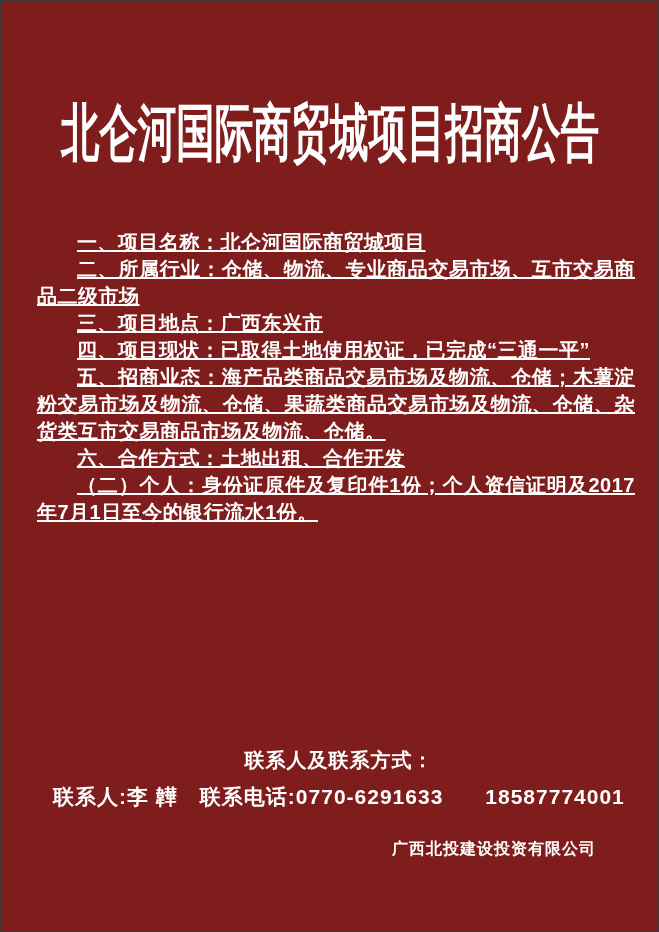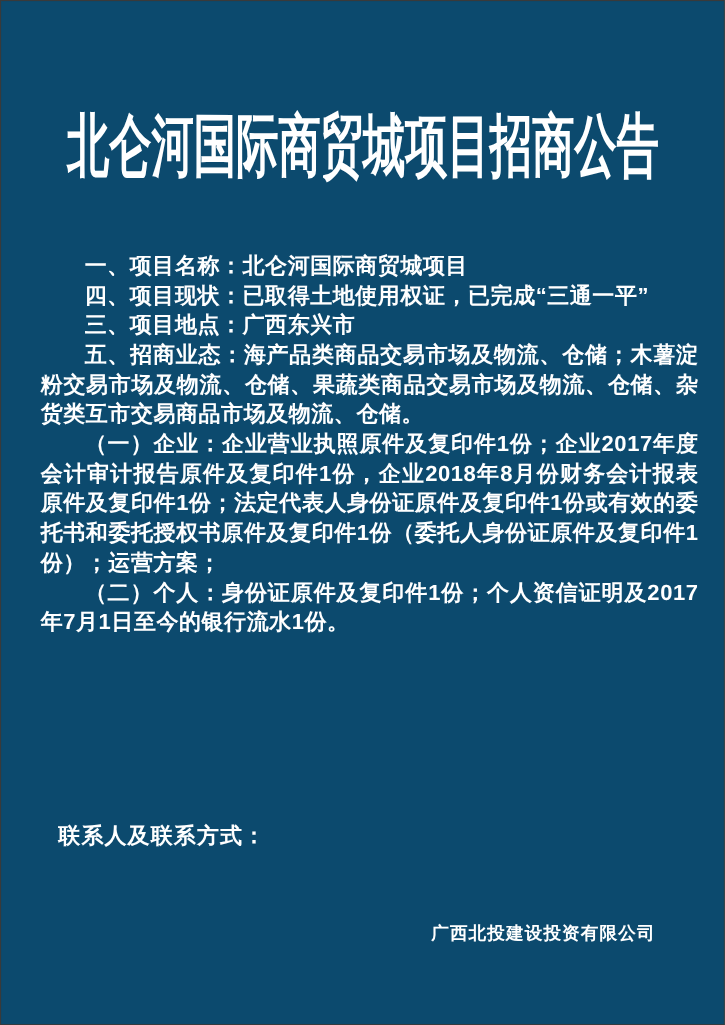--- a/index.html
+++ b/index.html
@@ -5,21 +5,21 @@
   html, body {
     margin: 0;
     padding: 0;
     background: #ffffff;
   }
   .poster {
     position: relative;
     width: 659px;
     height: 932px;
     box-sizing: border-box;
-    background: #0c4a6e;
+    background: #7f1d1d;
     border: 1px solid #3a3a3a;
     overflow: hidden;
     font-family: "Liberation Sans", "DejaVu Sans", sans-serif;
     color: #ffffff;
   }
   
   .title {
     position: absolute;
     top: 90px;
     left: 0;
@@ -50,20 +50,21 @@
   }
   .para {
     margin: 0;
     font-size: 20px;
     line-height: 27px;
     font-weight: bold;
     letter-spacing: 0.5px;
     text-align: justify;
     text-indent: 2em;
     color: #ffffff;
+    text-decoration: underline;
   }
   
   .contact {
     position: absolute;
     left: 52px;
     top: 746px;
   }
   .contact p {
     margin: 0;
     font-weight: bold;
@@ -102,28 +103,32 @@
 <body>
 
 <div class="poster">
 
   <h1 class="title">
     <span class="title-inner">北仑河国际商贸城项目招商公告</span>
   </h1>
 
   <div class="body-text">
     <p class="para">一、项目名称：北仑河国际商贸城项目</p>
+    <p class="para">二、所属行业：仓储、物流、专业商品交易市场、互市交易商品二级市场</p>
+    <p class="para">三、项目地点：广西东兴市</p>
     <p class="para">四、项目现状：已取得土地使用权证，已完成“三通一平”</p>
-    <p class="para">三、项目地点：广西东兴市</p>
     <p class="para">五、招商业态：海产品类商品交易市场及物流、仓储；木薯淀粉交易市场及物流、仓储、果蔬类商品交易市场及物流、仓储、杂货类互市交易商品市场及物流、仓储。</p>
-    <p class="para">（一）企业：企业营业执照原件及复印件1份；企业2017年度会计审计报告原件及复印件1份，企业2018年8月份财务会计报表原件及复印件1份；法定代表人身份证原件及复印件1份或有效的委托书和委托授权书原件及复印件1份（委托人身份证原件及复印件1份）；运营方案；</p>
+    <p class="para">六、合作方式：土地出租、合作开发</p>
     <p class="para">（二）个人：身份证原件及复印件1份；个人资信证明及2017年7月1日至今的银行流水1份。</p>
   </div>
 
   <div class="contact">
     <p class="contact-heading">联系人及联系方式：</p>
+    <p class="contact-line">
+      <span>联系人:</span><span>李 韡</span><span class="gap-sm"></span><span>联系电话:</span><span>0770-6291633</span><span class="gap-lg"></span><span>18587774001</span>
+    </p>
   </div>
 
   <div class="footer">
     <p>广西北投建设投资有限公司</p>
   </div>
 
 </div>
 
 </body></html>

